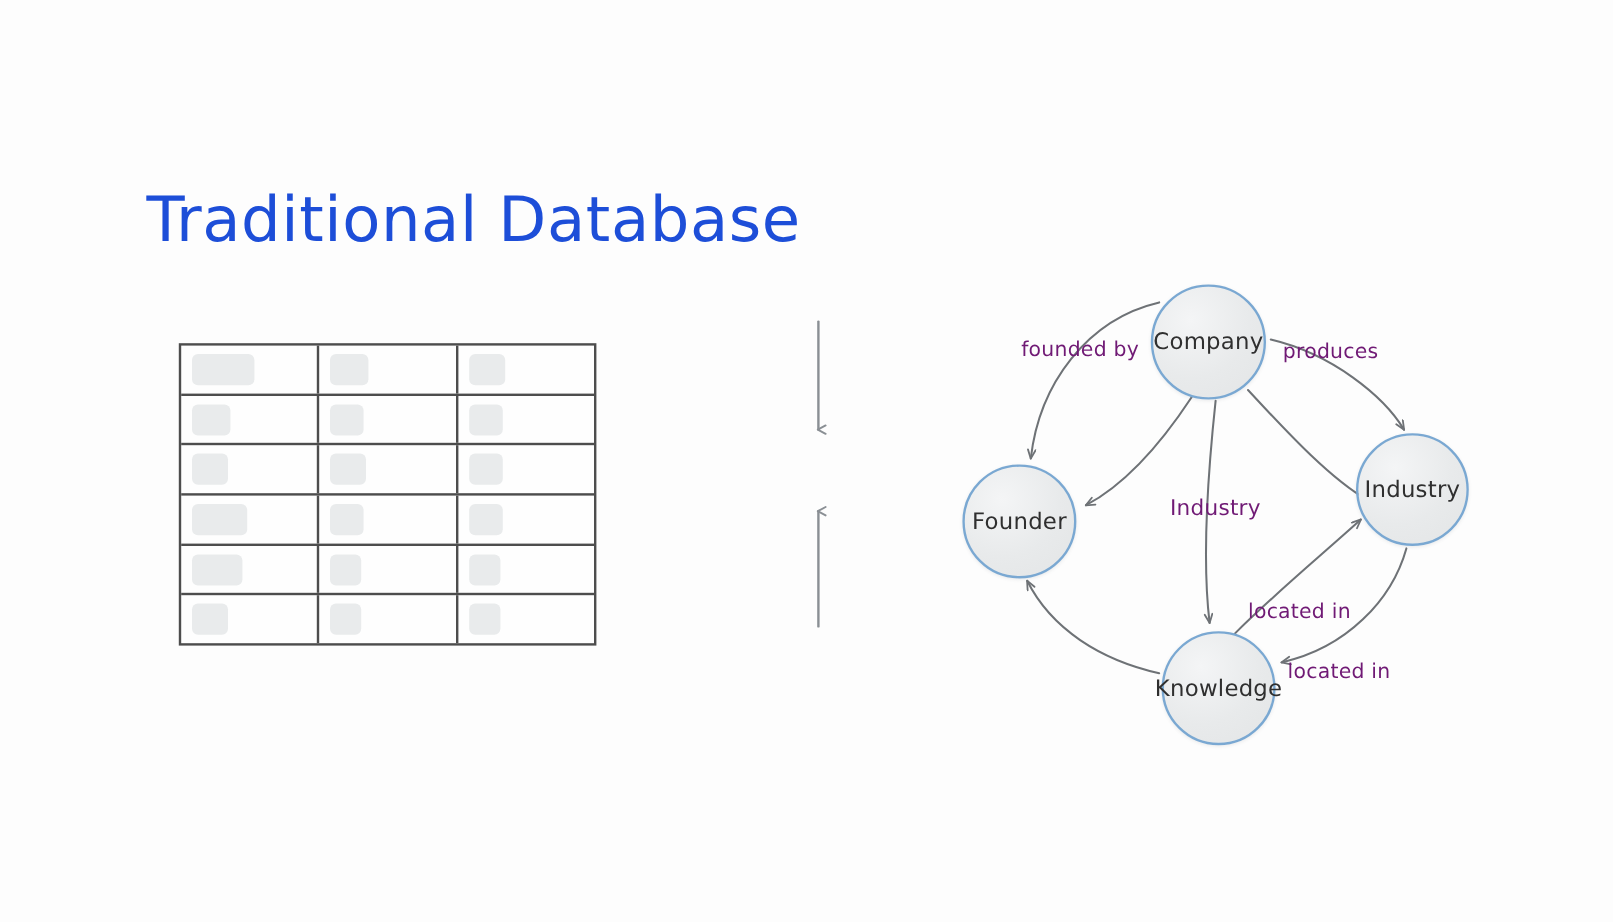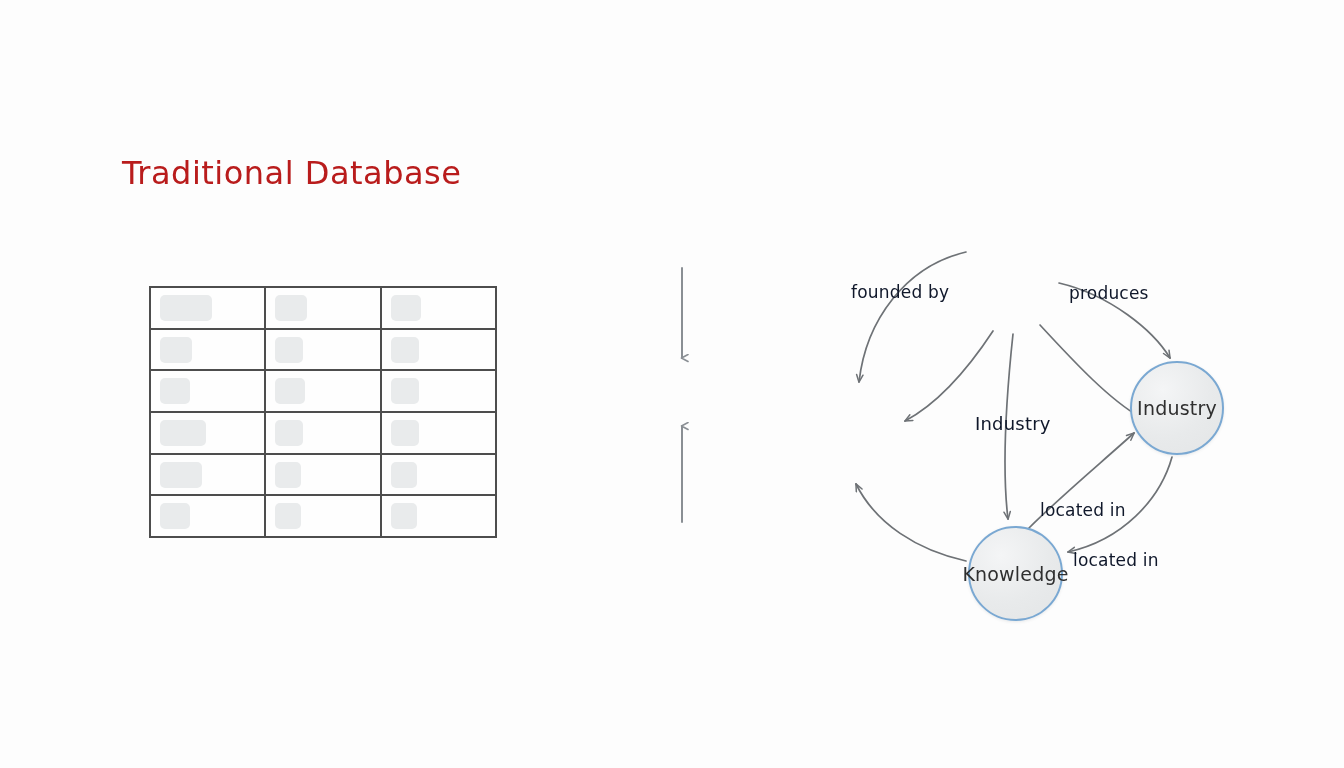--- a/index.html
+++ b/index.html
@@ -19,24 +19,24 @@
     position: relative;
     width: 1344px;
     height: 768px;
     background: #fdfdfd;
   }
 
   
   .panel-title {
     position: absolute;
     font-family: "DejaVu Sans", sans-serif;
-    font-size: 32px;
+    font-size: 52px;
     font-weight: 400;
     letter-spacing: 0.5px;
-    color: #b91c1c;
+    color: #1d4ed8;
     white-space: nowrap;
   }
   #title-left  { left: 122px; top: 154px; }
   #title-right { left: 838px; top: 154px; }
 
   
   .db-table {
     position: absolute;
     left: 149px;
     top: 286px;
@@ -111,21 +111,21 @@
   }
   #node-company  { left: 959px;  top: 237px; width: 96px; height: 96px; }
   #node-founder  { left: 802px;  top: 387px; width: 95px; height: 95px; }
   #node-industry { left: 1130px; top: 361px; width: 94px; height: 94px; }
   #node-location { left: 968px;  top: 526px; width: 95px; height: 95px; }
 
   .edge-label {
     position: absolute;
     font-family: "DejaVu Sans", sans-serif;
     font-size: 17px;
-    color: #0f172a;
+    color: #701a75;
     white-space: nowrap;
     letter-spacing: 0.2px;
   }
   #lbl-founded-by { left: 851px;  top: 282px; }
   #lbl-produces   { left: 1069px; top: 283px; }
   #lbl-industry   { left: 975px;  top: 413px; font-size: 18px; }
   #lbl-operates   { left: 1040px; top: 500px; }
   #lbl-located    { left: 1073px; top: 550px; }
 </style>
 </head>
@@ -238,20 +238,26 @@
       <path d="M 1013,334 C 1007,390 1001,462 1008,519" marker-end="url(#kgArrow)"></path>
 
       <path d="M 1040,325 C 1076,364 1110,400 1140,417" marker-end="url(#kgArrow)"></path>
 
       <path d="M 1172,457 C 1160,500 1122,540 1068,552" marker-end="url(#kgArrow)"></path>
 
       <path d="M 966,561 C 917,550 876,524 856,484" marker-end="url(#kgArrow)"></path>
     </g>
   </svg>
 
+  <div class="node" id="node-company">
+    <span>Company</span>
+  </div>
+  <div class="node" id="node-founder">
+    <span>Founder</span>
+  </div>
   <div class="node" id="node-industry">
     <span>Industry</span>
   </div>
   <div class="node" id="node-location">
     <span>Knowledge</span>
   </div>
 
   <div class="edge-label" id="lbl-founded-by">founded by</div>
   <div class="edge-label" id="lbl-produces">produces</div>
   <div class="edge-label" id="lbl-industry">Industry</div>

